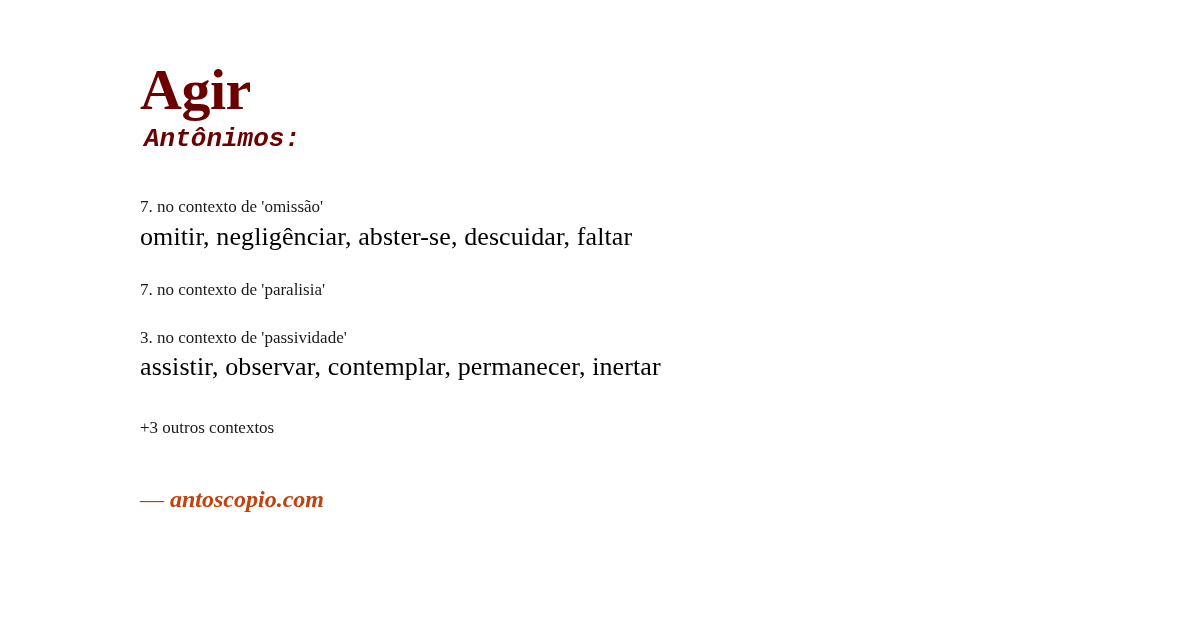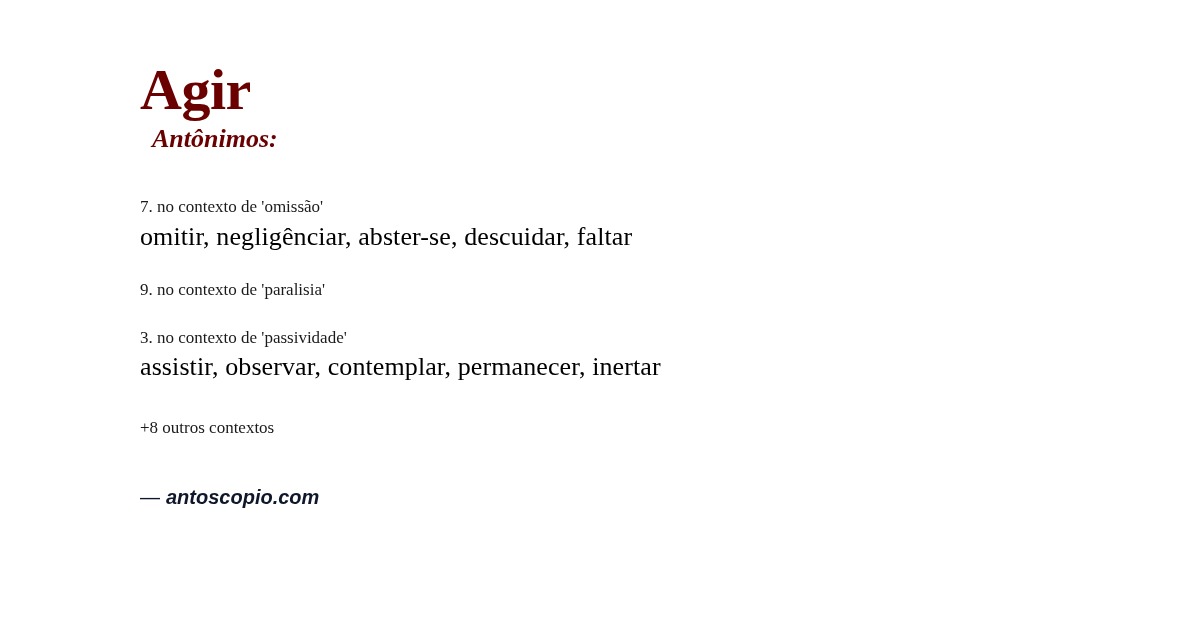--- a/index.html
+++ b/index.html
@@ -24,26 +24,26 @@
   .headword {
     font-family: "Liberation Serif", serif;
     font-size: 58px;
     font-weight: bold;
     color: #6b0000;
     line-height: 1.05;
     margin: 0;
     letter-spacing: -0.5px;
   }
   .subtitle {
-    font-family: Liberation Serif, serif;
+    font-family: Liberation Mono, monospace;
     font-size: 26px;
     font-weight: bold;
     font-style: italic;
     color: #6b0000;
-    margin: 4px 0 0 12px;
+    margin: 4px 0 0 4px;
     line-height: 1.1;
   }
   .sense-list {
     margin-top: 44px;
   }
   .sense {
     margin-bottom: 27px;
   }
   .sense-context {
     font-family: "Liberation Serif", serif;
@@ -59,25 +59,25 @@
     line-height: 1.25;
     letter-spacing: 0.1px;
   }
   .more-contexts {
     font-family: "Liberation Serif", serif;
     font-size: 17px;
     color: #1a1a1a;
     margin-top: 34px;
   }
   .source {
-    font-family: Liberation Sans, sans-serif;
-    font-size: 20px;
+    font-family: Liberation Serif, serif;
+    font-size: 24px;
     font-style: italic;
     font-weight: bold;
-    color: #0f172a;
+    color: #c2410c;
     margin-top: 48px;
   }
   .source .dash {
     font-style: normal;
     font-weight: normal;
     margin-right: 6px;
   }
 </style>
 </head>
 <body>
@@ -88,29 +88,29 @@
   <div class="subtitle">Antônimos:</div>
 
   <div class="sense-list">
 
     <div class="sense">
       <div class="sense-context">7. no contexto de 'omissão'</div>
       <div class="sense-words">omitir, negligênciar, abster-se, descuidar, faltar</div>
     </div>
 
     <div class="sense">
-      <div class="sense-context">9. no contexto de 'paralisia'</div>
+      <div class="sense-context">7. no contexto de 'paralisia'</div>
     </div>
 
     <div class="sense">
       <div class="sense-context">3. no contexto de 'passividade'</div>
       <div class="sense-words">assistir, observar, contemplar, permanecer, inertar</div>
     </div>
 
   </div>
 
-  <div class="more-contexts">+8 outros contextos</div>
+  <div class="more-contexts">+3 outros contextos</div>
 
   <div class="source">
     <span class="dash">—</span><span>antoscopio.com</span>
   </div>
 
 </div>
 
 </body></html>

